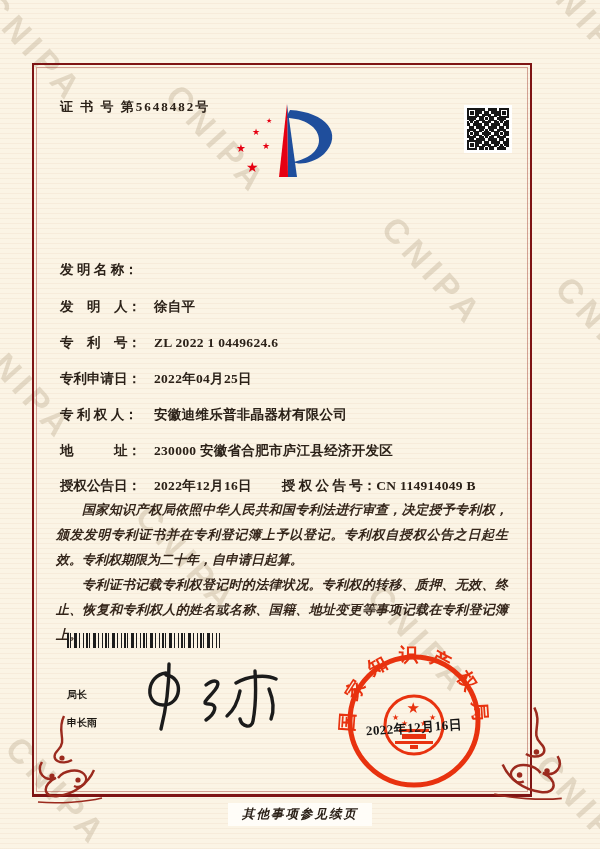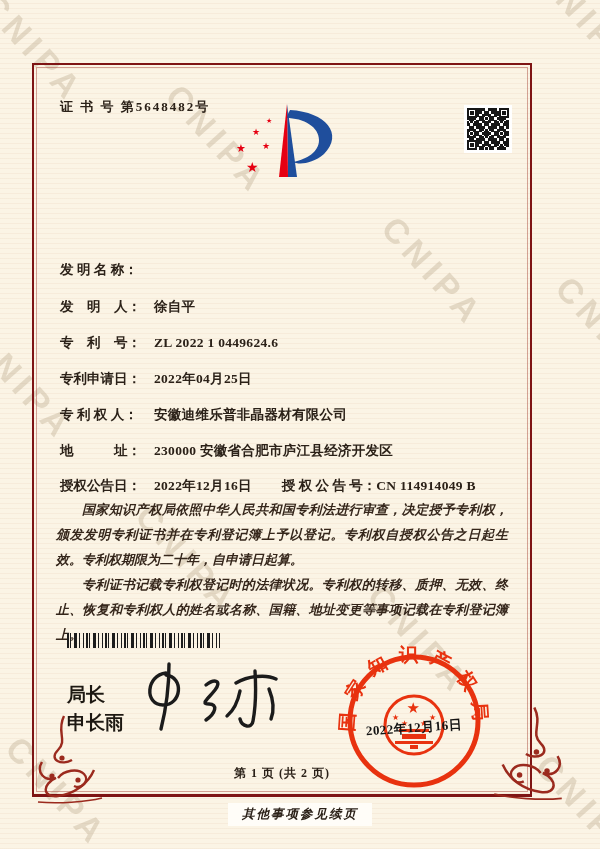--- a/index.html
+++ b/index.html
@@ -66,21 +66,21 @@
     background-image:repeating-linear-gradient(90deg,
       #1c1c1c 0 2px, rgba(0,0,0,0) 2px 3px,
       #1c1c1c 3px 4px, rgba(0,0,0,0) 4px 7px,
       #1c1c1c 7px 10px, rgba(0,0,0,0) 10px 12px,
       #1c1c1c 12px 13px, rgba(0,0,0,0) 13px 16px,
       #1c1c1c 16px 17px, rgba(0,0,0,0) 17px 19px);
   }
   .signatory{
     position:absolute; left:33px; top:616px;
     font-family:"Liberation Sans","DejaVu Sans",sans-serif;
-    font-size:19px; font-weight:700; line-height:28px; color:#1d1812;
+    font-size:10px; font-weight:700; line-height:28px; color:#1d1812;
   }
   .signature{ position:absolute; left:102px; top:594px; }
   .seal{ position:absolute; left:304px; top:580px; width:152px; height:152px; }
   .seal-date{
     position:absolute; left:4px; top:74px; width:144px; text-align:center;
     font-size:13px; font-weight:700; color:#141414; letter-spacing:0.5px;
     transform:rotate(-4deg);
   }
   .page-num{ position:absolute; left:0; right:0; bottom:12px; text-align:center; font-size:12px; font-weight:600; letter-spacing:1px;}
   .continuation{
@@ -205,21 +205,20 @@
           <text x="15" y="-1" font-size="8" fill="#e8320f" font-family="DejaVu Sans">★</text>
           <rect x="-15" y="8" width="30" height="3" fill="#e8320f"></rect>
           <rect x="-12" y="13" width="24" height="5" fill="#e8320f"></rect>
           <rect x="-19" y="20" width="38" height="3" fill="#e8320f"></rect>
           <rect x="-4" y="24" width="8" height="4" fill="#e8320f"></rect>
         </g>
       </svg>
       <div class="seal-date">2022年12月16日</div>
     </div>
 
-    <div class="page-num">第 1 页 (共 2 页)</div>
   </div>
 
   <svg class="flourish fl-bl" viewBox="0 0 72 92" xmlns="http://www.w3.org/2000/svg" fill="none" stroke="#9b2a1e" stroke-width="2.4">
     <path d="M30,2 C22,18 34,26 24,36 C14,46 28,52 38,46"></path>
     <path d="M8,48 C2,58 10,68 22,64 C8,70 8,84 24,82 C40,80 54,70 60,56"></path>
     <path d="M24,64 C30,56 44,54 50,60 C56,66 48,76 40,72"></path>
     <circle cx="28" cy="44" r="2.6" fill="#9b2a1e" stroke="none"></circle>
     <circle cx="18" cy="62" r="2.6" fill="#9b2a1e" stroke="none"></circle>
     <circle cx="44" cy="66" r="2.6" fill="#9b2a1e" stroke="none"></circle>
     <path d="M4,88 C24,90 52,88 68,84" stroke-width="1.6"></path>

